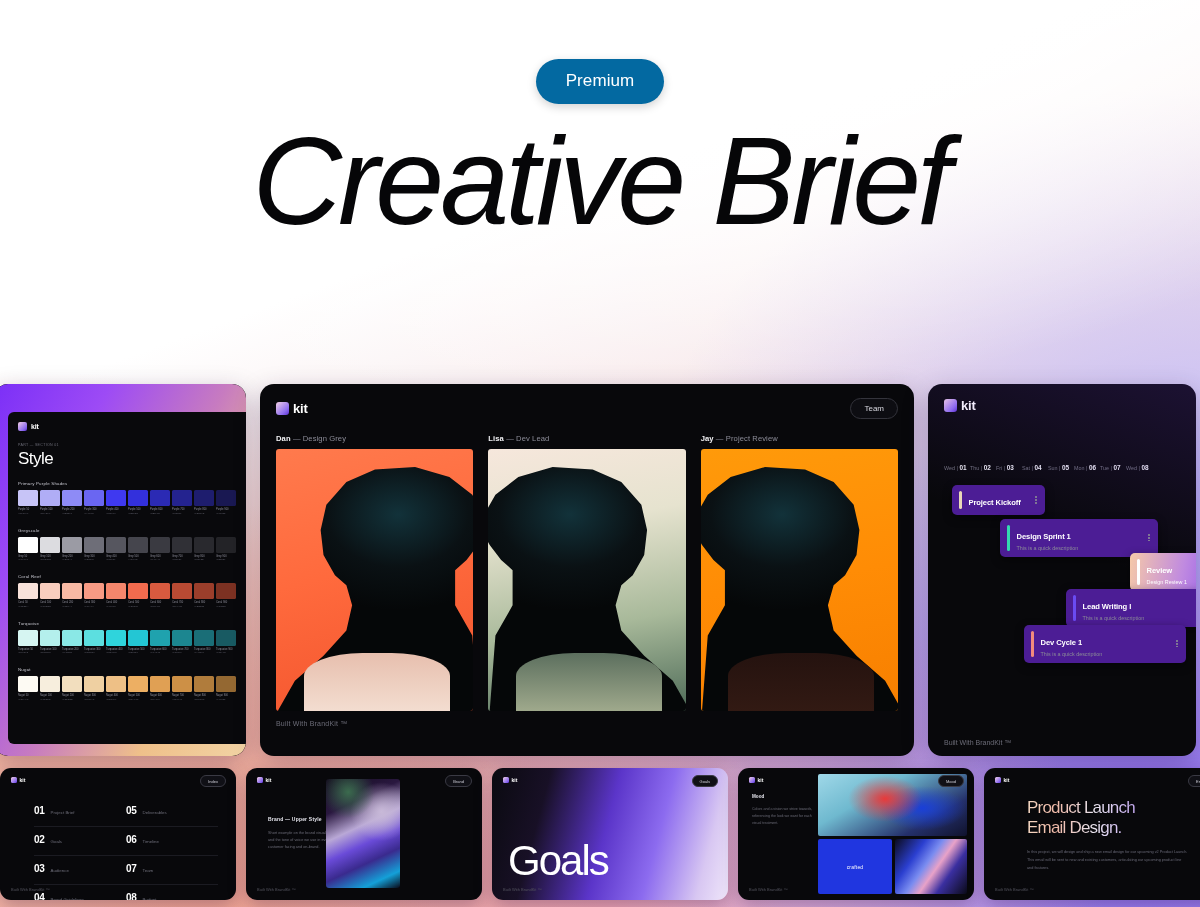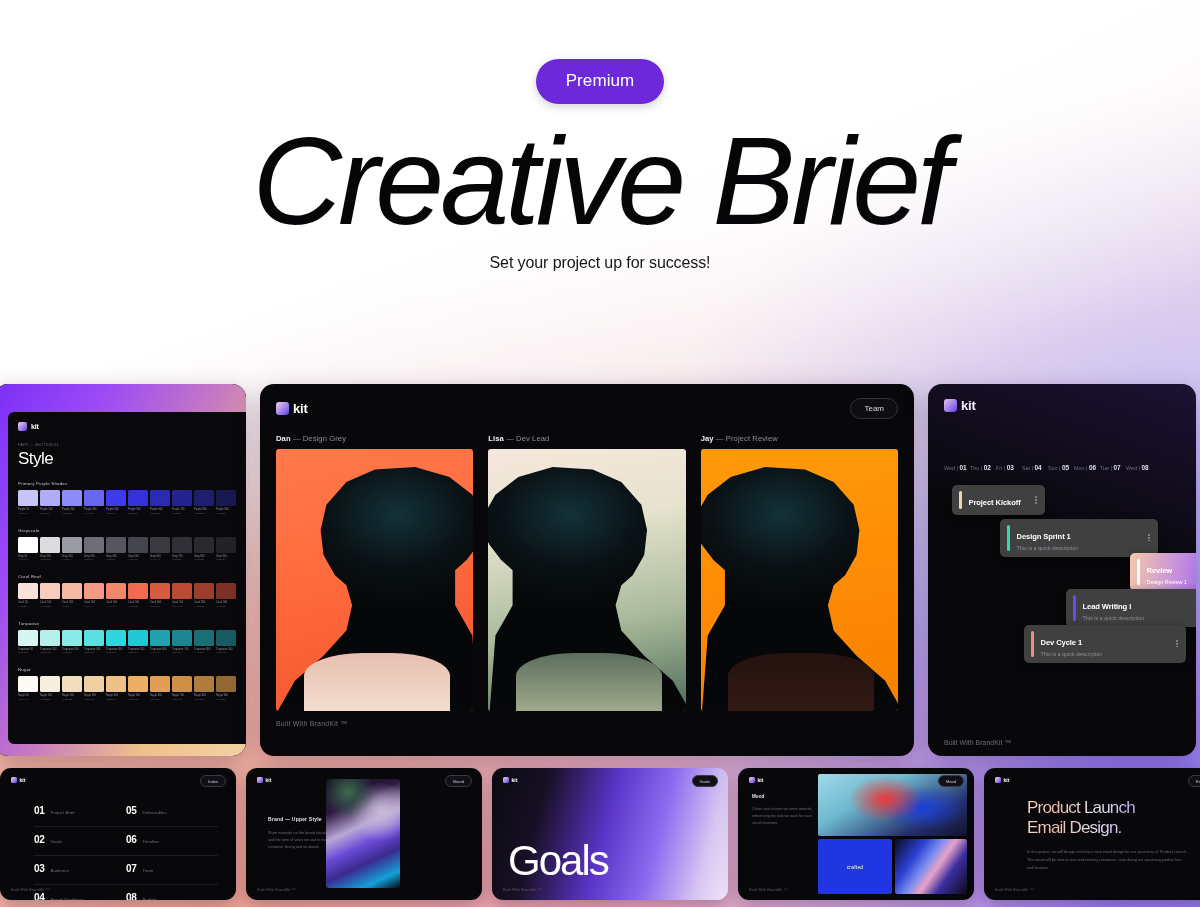--- a/index.html
+++ b/index.html
@@ -24,21 +24,21 @@
       linear-gradient(160deg, #ffffff 30%, #f3dcdf 58%, #dcd4f8 100%);
     z-index: 0;
   }
 
   .page { position: relative; z-index: 2; width: 1200px; height: 907px; }
 
   
   .hero { text-align: center; padding-top: 59px; }
   .pill {
     display: inline-block;
-    background: #6d28d9;
+    background: #0369a1;
     color: #fff;
     font-size: 17px;
     letter-spacing: .1px;
     padding: 12px 30px 13px;
     border-radius: 999px;
     box-shadow: 0 3px 10px rgba(0,0,0,.18);
   }
   .hero h1 {
     font-size: 124px;
     line-height: 1.02;
@@ -152,21 +152,21 @@
     pointer-events:none;
   }
   .c-time .logo .mark { width: 13px; height: 13px; border-radius: 3px; }
   .c-time .logo .wm { font-size: 13px; }
   .days { display: flex; gap: 0; margin-top: 51px; }
   .day { flex: none; width: 26px; font-size: 5.4px; color: #6f6f7c; white-space: nowrap; }
   .day b { color: #e9e9f0; font-size: 6.4px; font-weight: 700; }
   .tasks { margin-top: 14px; position: relative; height: 190px; }
   .task {
     position: absolute; display: flex; align-items: center;
-    background: #404040; border-radius: 5px; padding: 6px 8px 6px 7px;
+    background: #4c1d95; border-radius: 5px; padding: 6px 8px 6px 7px;
     box-shadow: 0 3px 10px rgba(0,0,0,.45);
   }
   .task .bar { width: 2.5px; border-radius: 2px; align-self: stretch; margin-right: 7px; }
   .task .ttl { color: #fff; font-size: 7.6px; font-weight: 600; letter-spacing: -.1px; }
   .task .dsc { color: #8b8b97; font-size: 5.4px; margin-top: 1.5px; }
   .kebab { margin-left: auto; padding-left: 10px; color: #77777f; font-size: 8px; line-height: .6; }
   .kebab i { display: block; width: 1.6px; height: 1.6px; background: #8a8a94; border-radius: 50%; margin: 1.3px 0; }
   .task.review { background: linear-gradient(100deg,#f6c9a8 0%,#c08ae0 48%,#7b3ff0 100%); }
   .task.review .ttl, .task.review .dsc { color: #fff; }
   .c-time .foot { position: absolute; left: 16px; bottom: 10px; color: #6b6b77; font-size: 7px; }
@@ -233,21 +233,20 @@
 </head>
 <body>
 
 <div class="bg"></div>
 
 <div class="page">
 
   <div class="hero">
     <div class="pill">Premium</div>
     <h1>Creative Brief</h1>
-    <div class="sub">Set your project up for success!</div>
   </div>
 
   <div class="row-main">
 
     <div class="card c-color offleft">
       <div class="wrap">
         <div class="inner">
           <div class="logo">
             <span class="mark"></span>
             <span class="wm">kit</span>

